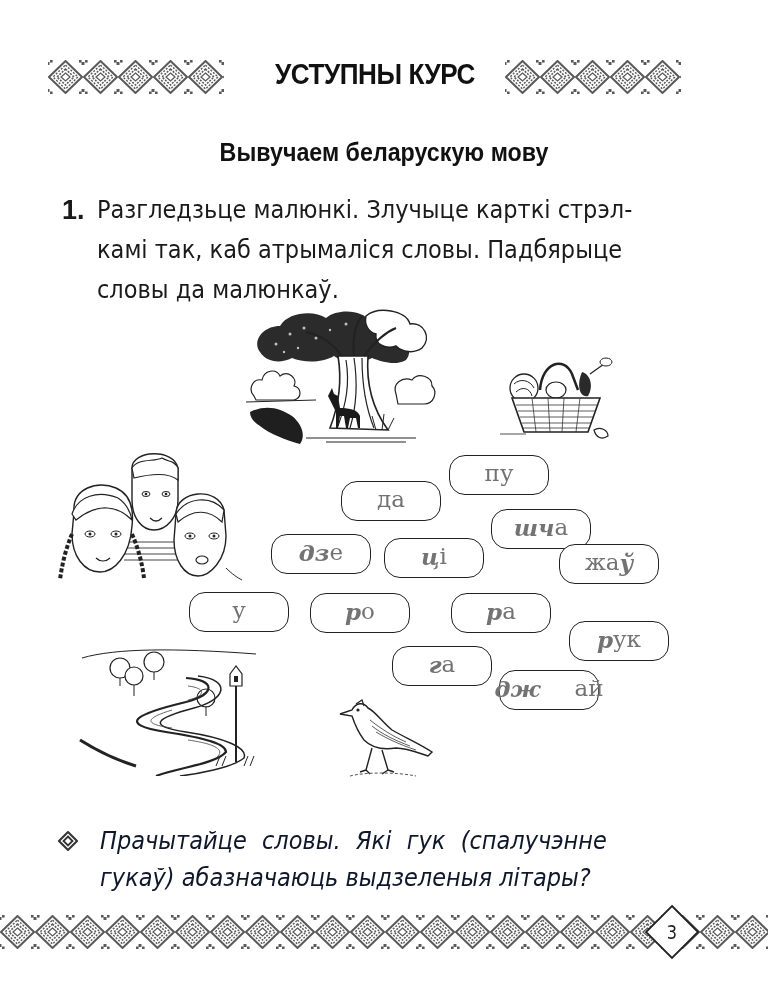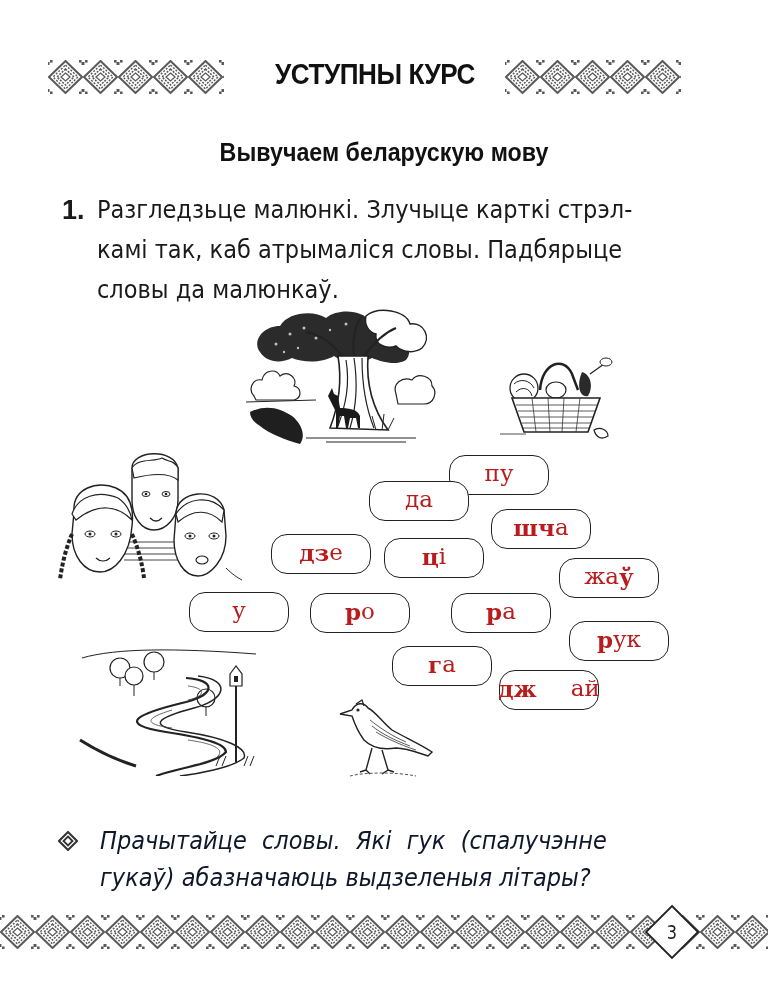--- a/index.html
+++ b/index.html
@@ -27,24 +27,24 @@
       position: absolute; left: 62px; top: 190px; width: 650px;
       font-family: "DejaVu Sans", sans-serif; font-size: 25px; line-height: 40px; color: #1a1a1a;
     }
     .task-num { position: absolute; left: 0; top: 0; font-weight: bold; font-family: "Liberation Sans", sans-serif; font-size: 27px; }
     .task-text { margin-left: 35px; transform: scaleX(0.9); transform-origin: left; width: 680px; }
     .task-text .line { display: block; white-space: nowrap; }
 
     .pill {
       position: absolute; width: 100px; height: 40px; border: 1.6px solid #222; border-radius: 16px;
       box-sizing: border-box; display: flex; align-items: center; justify-content: center;
-      font-family: "DejaVu Serif", serif; font-size: 23px; color: #b91c1c; background: #fff;
+      font-family: "DejaVu Serif", serif; font-size: 23px; color: #737373; background: #fff;
       padding-bottom: 4px;
     }
-    .pill b { font-weight: bold; }
+    .pill b { font-weight: bold; font-style: italic; }
     .pill span.reg { font-weight: normal; }
 
     .question {
       position: absolute; left: 58px; top: 822px; width: 660px;
       font-family: "DejaVu Sans", sans-serif; font-size: 25px; line-height: 37px; color: #0f172a; font-style: italic;
     }
     .question .marker { position: absolute; left: 0; top: 9px; width: 20px; height: 20px; }
     .question .q-text { margin-left: 42px; transform: scaleX(0.9); transform-origin: left; width: 690px; }
     .question .line { display: block; white-space: nowrap; }
     .question .line.justify { word-spacing: 9px; }
@@ -243,36 +243,36 @@
       <path d="M40,34 C50,40 62,46 80,52"></path>
   </g>
   <path d="M36,50 L30,72 M30,72 L24,74 M30,72 L34,76" fill="none" stroke="#222" stroke-width="1.4"></path>
   <path d="M46,52 L52,72 M52,72 L46,76 M52,72 L58,74" fill="none" stroke="#222" stroke-width="1.4"></path>
   <path d="M14,78 C30,74 60,74 80,78" fill="none" stroke="#555" stroke-width="1" stroke-dasharray="3,2"></path>
 </svg>
 
 <div class="pill" style="left:449px; top:455px;">
   <span class="reg">пу</span>
 </div>
-<div class="pill" style="left:341px; top:481px;margin-left:28px;">
+<div class="pill" style="left:341px; top:481px;">
   <span class="reg">да</span>
 </div>
 <div class="pill" style="left:491px; top:509px;">
   <b>шч</b>
     <span class="reg">а</span>
 </div>
 <div class="pill" style="left:264px; top:534px;margin-left:7px;">
   <b>дз</b>
     <span class="reg">е</span>
 </div>
 <div class="pill" style="left:384px; top:538px;">
   <b>ц</b>
     <span class="reg">і</span>
 </div>
-<div class="pill" style="left:559px; top:558px;align-items:center;">
+<div class="pill" style="left:559px; top:544px;align-items:center;">
   <span class="reg">жа</span>
     <b>ў</b>
 </div>
 <div class="pill" style="left:189px; top:592px;">
   <span class="reg">у</span>
 </div>
 <div class="pill" style="left:310px; top:593px;">
   <b>р</b>
     <span class="reg">о</span>
 </div>

